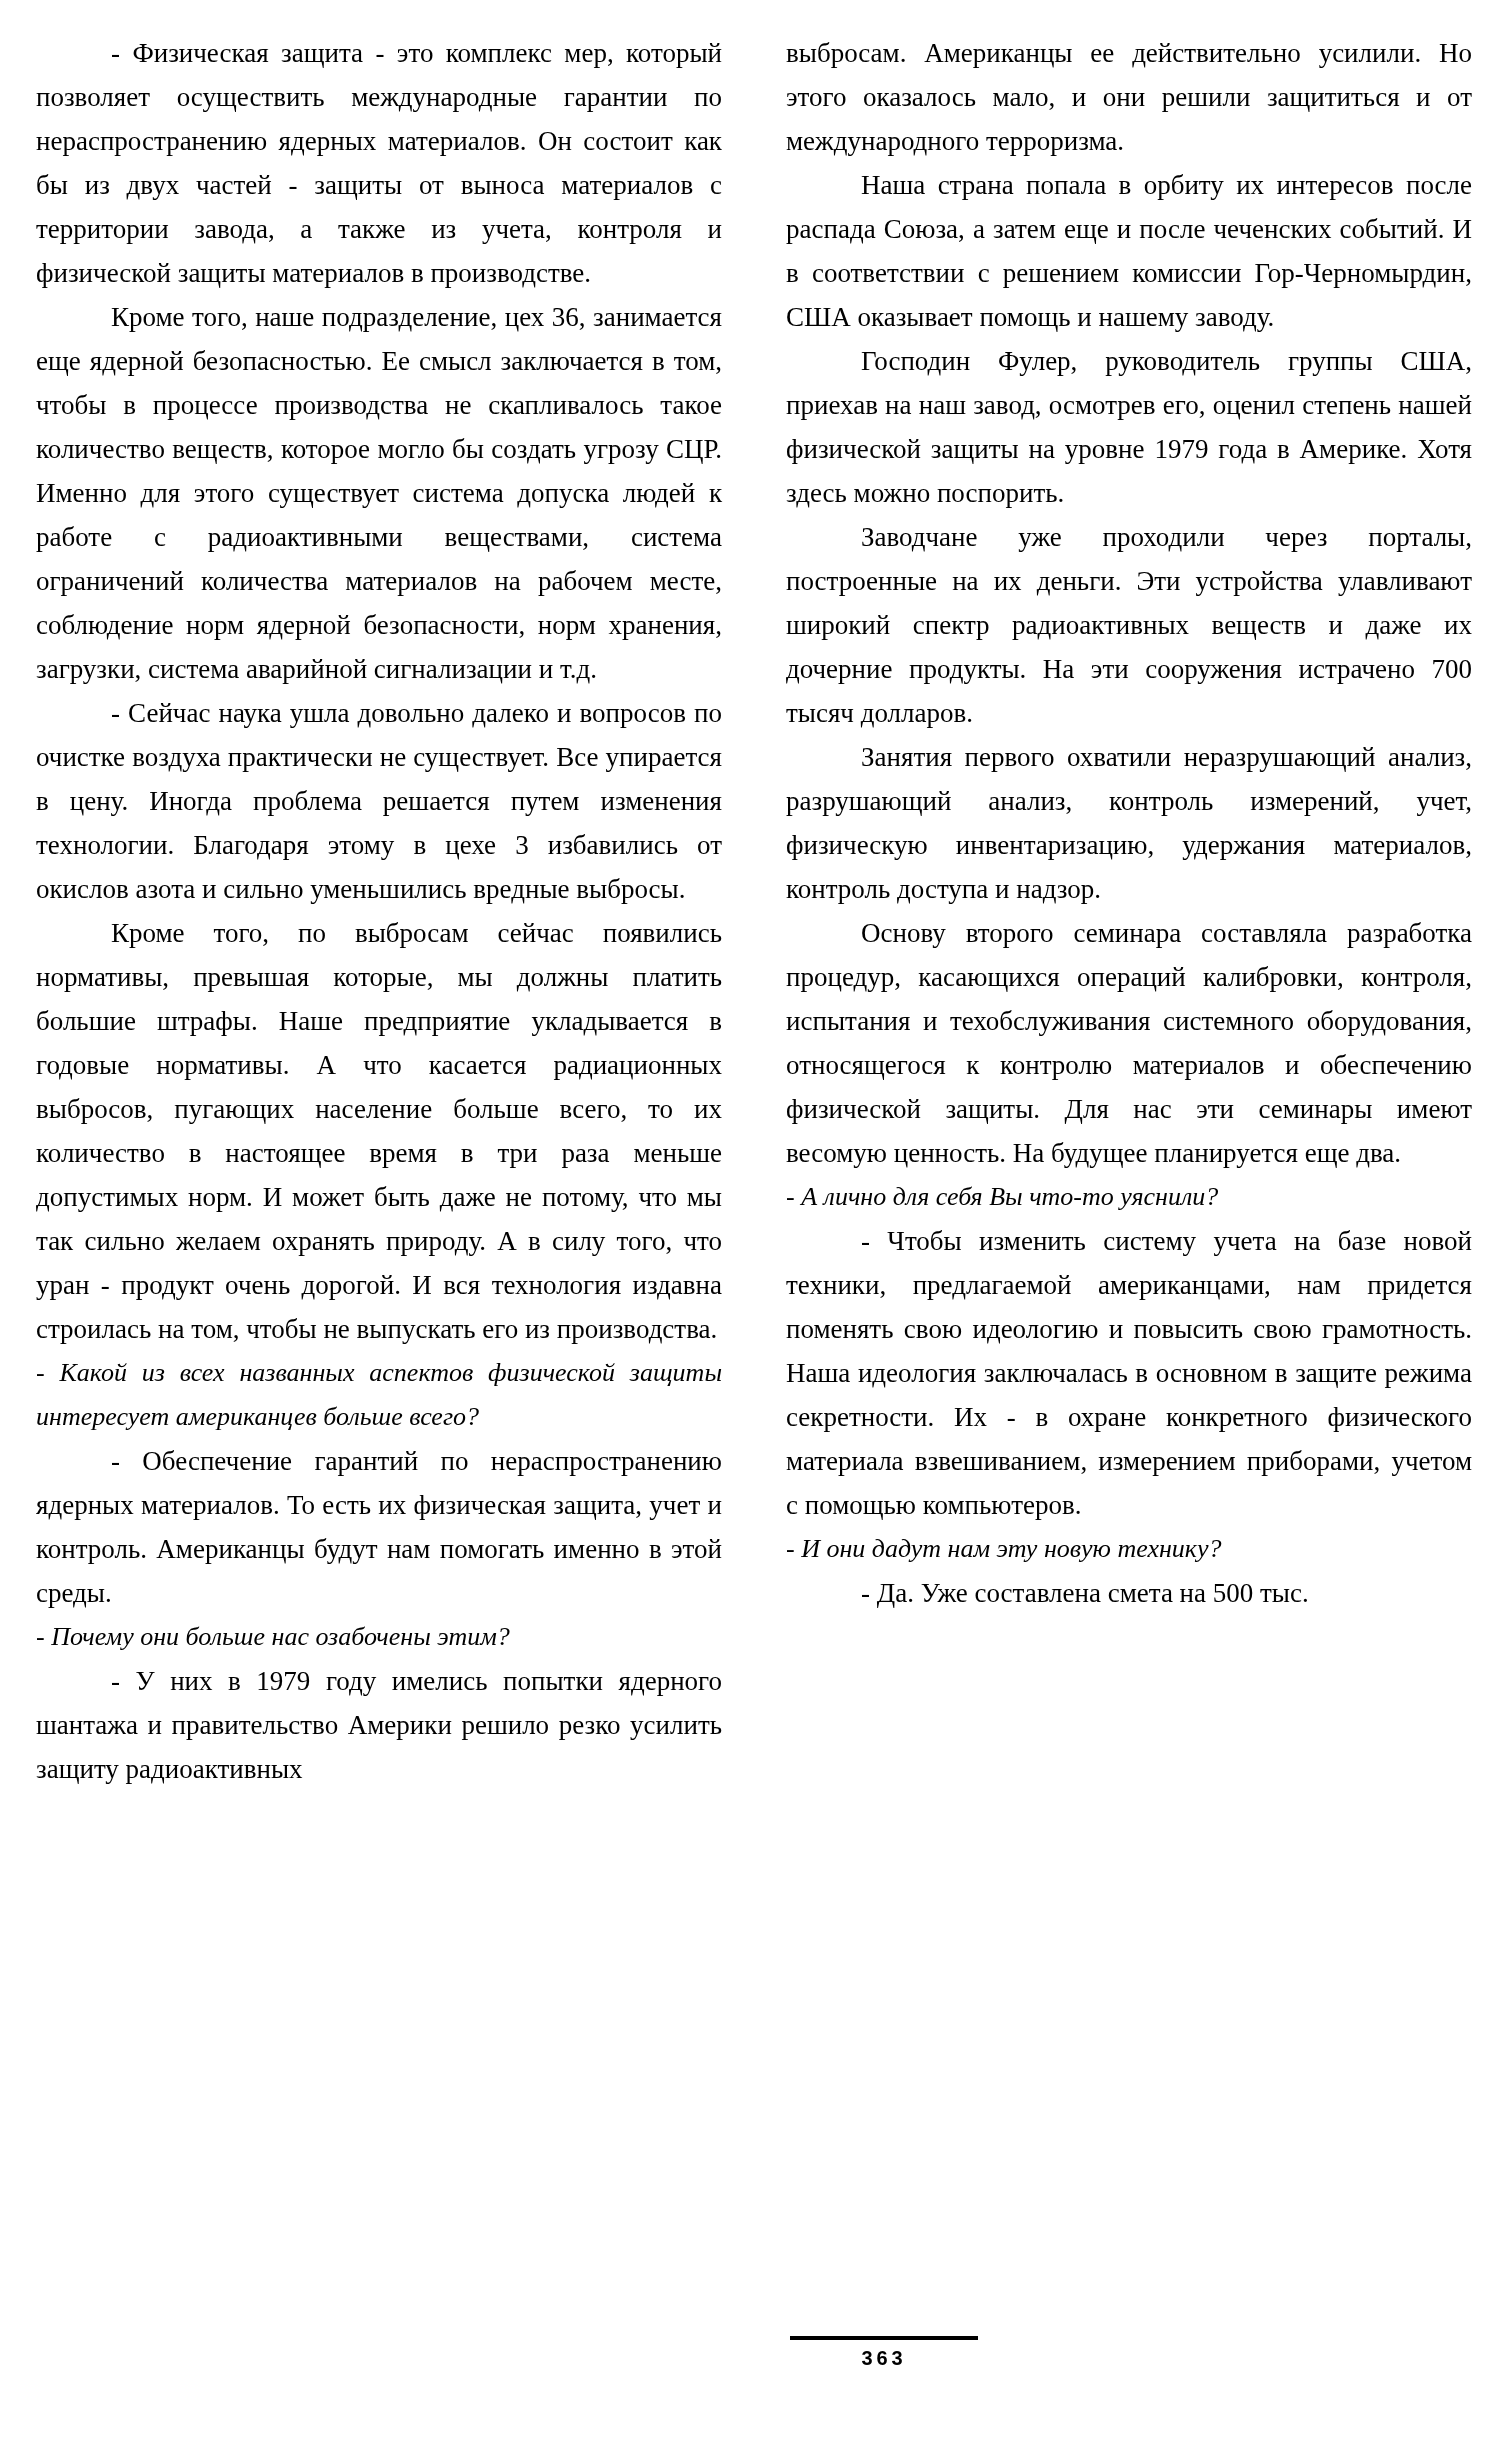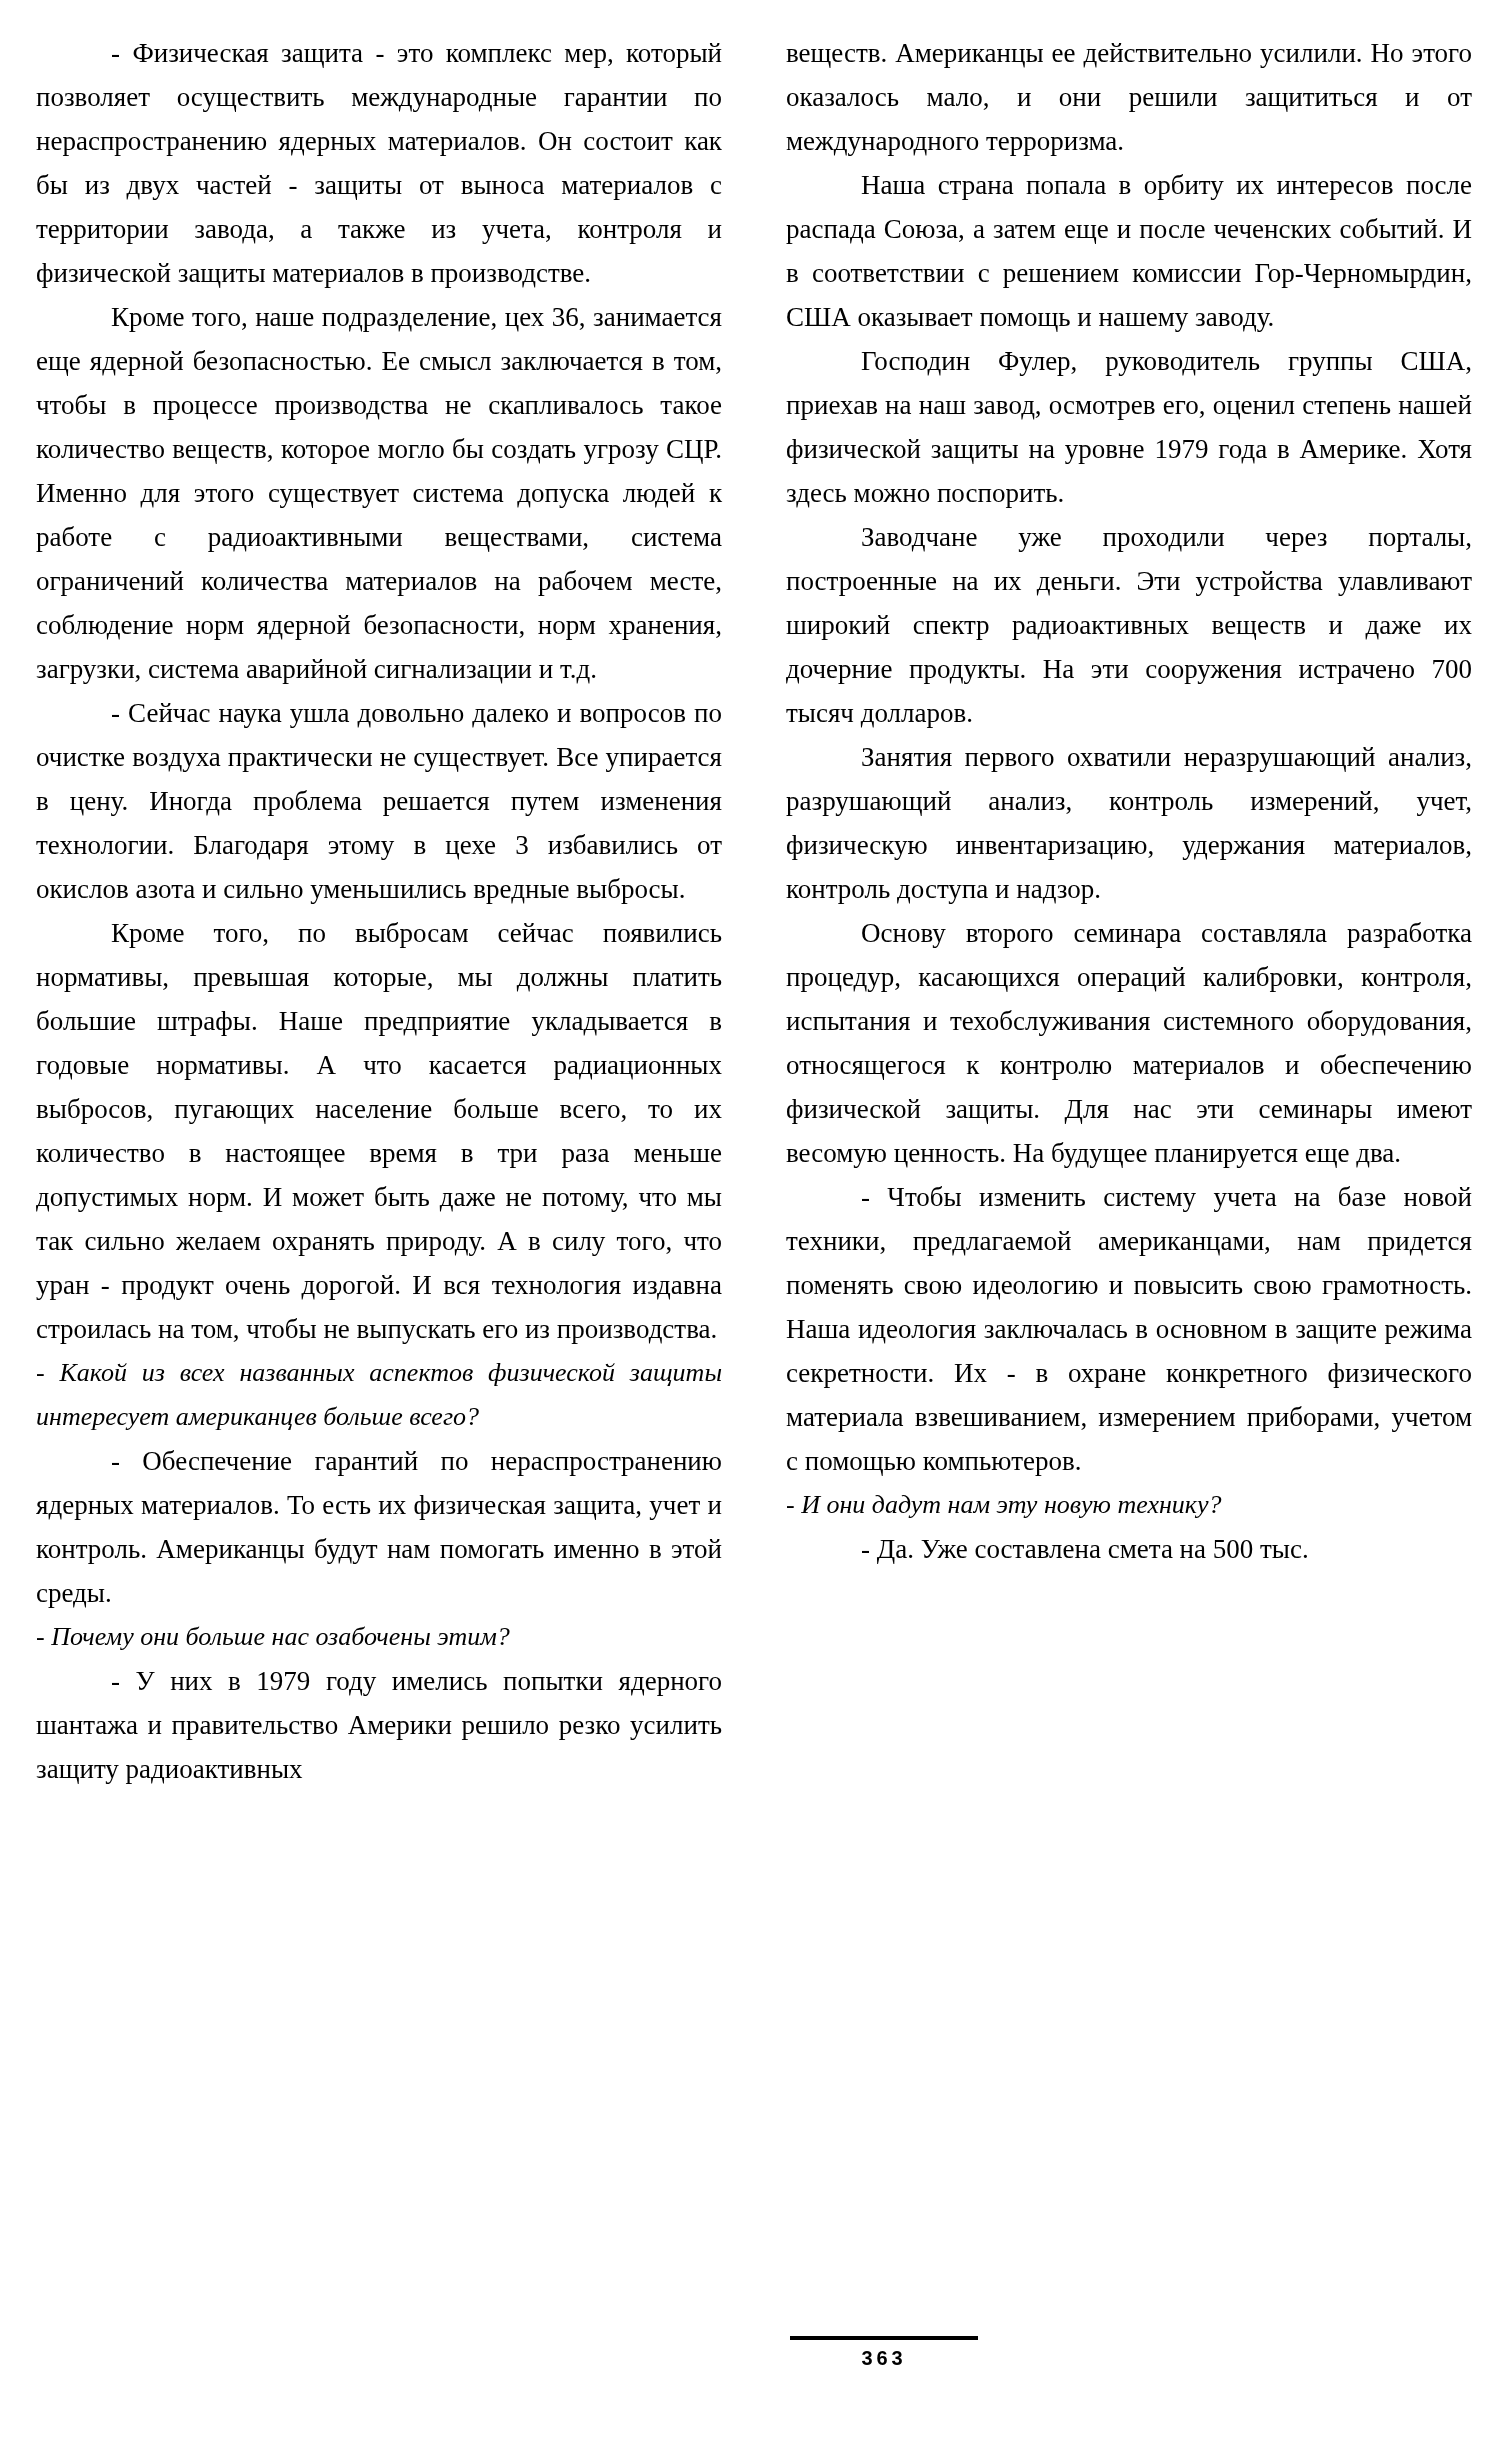--- a/index.html
+++ b/index.html
@@ -32,26 +32,27 @@
     <p class="p">Кроме того, наше подразделение, цех 36, занимается еще ядерной безопасностью. Ее смысл заключается в том, чтобы в процессе производства не скапливалось такое количество веществ, которое могло бы создать угрозу СЦР. Именно для этого существует система допуска людей к работе с радиоактивными веществами, система ограничений количества материалов на рабочем месте, соблюдение норм ядерной безопасности, норм хранения, загрузки, система аварийной сигнализации и т.д.</p>
     <p class="p">- Сейчас наука ушла довольно далеко и вопросов по очистке воздуха практически не существует. Все упирается в цену. Иногда проблема решается путем изменения технологии. Благодаря этому в цехе 3 избавились от окислов азота и сильно уменьшились вредные выбросы.</p>
     <p class="p">Кроме того, по выбросам сейчас появились нормативы, превышая которые, мы должны платить большие штрафы. Наше предприятие укладывается в годовые нормативы. А что касается радиационных выбросов, пугающих население больше всего, то их количество в настоящее время в три раза меньше допустимых норм. И может быть даже не потому, что мы так сильно желаем охранять природу. А в силу того, что уран - продукт очень дорогой. И вся технология издавна строилась на том, чтобы не выпускать его из производства.</p>
     <p class="q">- Какой из всех названных аспектов физической защиты интересует американцев больше всего?</p>
     <p class="p">- Обеспечение гарантий по нераспространению ядерных материалов. То есть их физическая защита, учет и контроль. Американцы будут нам помогать именно в этой среды.</p>
     <p class="q">- Почему они больше нас озабочены этим?</p>
     <p class="p">- У них в 1979 году имелись попытки ядерного шантажа и правительство Америки решило резко усилить защиту радиоактивных</p>
   </div>
 
   <div class="col col-right">
-    <p class="p noindent">веществ. Американцы ее действительно усилили. Но этого оказалось мало, и они решили защититься и от международного терроризма.</p>
+    <p class="p noindent">выбросам. Американцы ее действительно усилили. Но этого оказалось мало, и они решили защититься и от международного терроризма.</p>
     <p class="p">Наша страна попала в орбиту их интересов после распада Союза, а затем еще и после чеченских событий. И в соответствии с решением комиссии Гор-Черномырдин, США оказывает помощь и нашему заводу.</p>
     <p class="p">Господин Фулер, руководитель группы США, приехав на наш завод, осмотрев его, оценил степень нашей физической защиты на уровне 1979 года в Америке. Хотя здесь можно поспорить.</p>
     <p class="p">Заводчане уже проходили через порталы, построенные на их деньги. Эти устройства улавливают широкий спектр радиоактивных веществ и даже их дочерние продукты. На эти сооружения истрачено 700 тысяч долларов.</p>
     <p class="p">Занятия первого охватили неразрушающий анализ, разрушающий анализ, контроль измерений, учет, физическую инвентаризацию, удержания материалов, контроль доступа и надзор.</p>
     <p class="p">Основу второго семинара составляла разработка процедур, касающихся операций калибровки, контроля, испытания и техобслуживания системного оборудования, относящегося к контролю материалов и обеспечению физической защиты. Для нас эти семинары имеют весомую ценность. На будущее планируется еще два.</p>
+    <p class="q">- А лично для себя Вы что-то уяснили?</p>
     <p class="p">- Чтобы изменить систему учета на базе новой техники, предлагаемой американцами, нам придется поменять свою идеологию и повысить свою грамотность. Наша идеология заключалась в основном в защите режима секретности. Их - в охране конкретного физического материала взвешиванием, измерением приборами, учетом с помощью компьютеров.</p>
     <p class="q">- И они дадут нам эту новую технику?</p>
     <p class="p">- Да. Уже составлена смета на 500 тыс.</p>
   </div>
 
   <div class="footer-rule"></div>
   <div class="page-number">363</div>
 </div>
 
 

